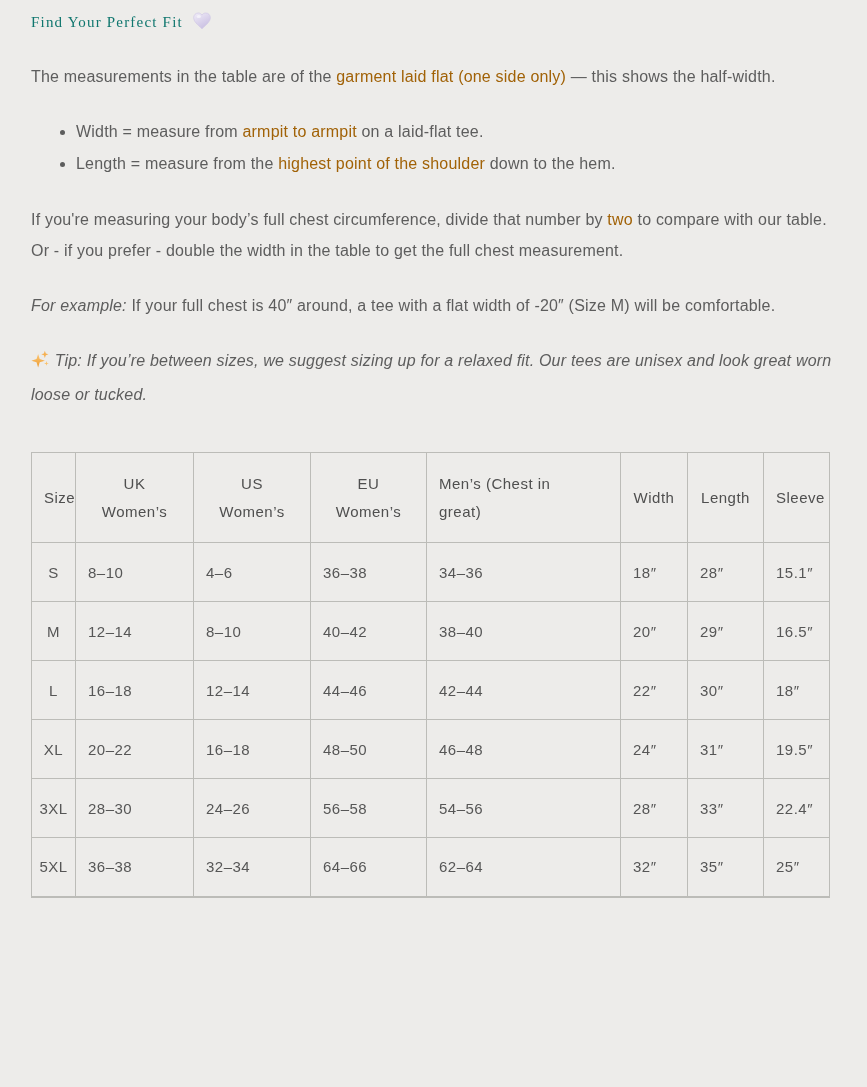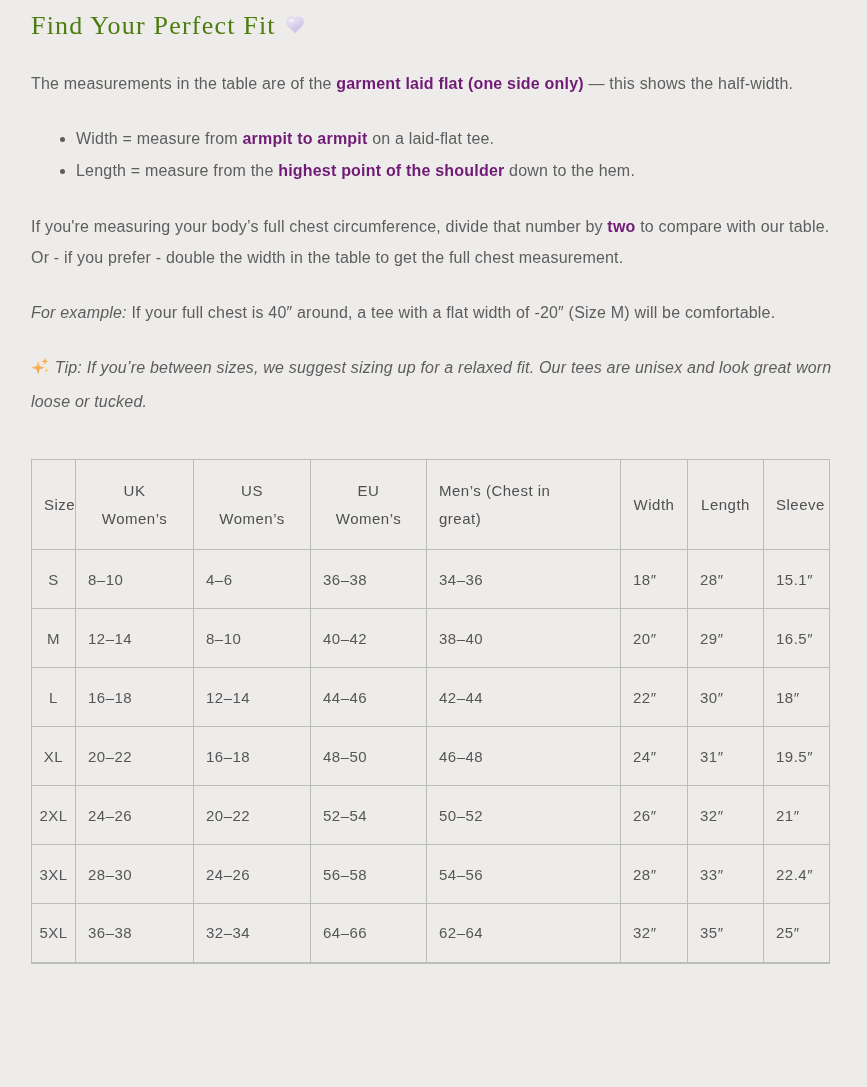--- a/index.html
+++ b/index.html
@@ -12,36 +12,36 @@
     color: #5d5d5d;
     -webkit-font-smoothing: antialiased;
   }
   .content {
     width: 867px;
     padding: 11px 31px 26px 31px;
   }
   .page-title {
     font-family: "Liberation Serif", "DejaVu Serif", serif;
     font-weight: 400;
-    font-size: 26px;
+    font-size: 15px;
     letter-spacing: 1.2px;
-    color: #4d7c0f;
+    color: #0f766e;
     margin: 0 0 27px 0;
     display: flex;
     align-items: center;
     gap: 9px;
   }
   p.para {
     font-size: 16px;
     line-height: 31px;
     letter-spacing: 0.2px;
     margin: 0 0 24px 0;
     color: #5d5d5d;
   }
-  strong { font-weight: 700; color: #701a75; }
+  strong { font-weight: 400; color: #a16207; }
   ul.measure-list {
     margin: 0 0 24px 0;
     padding: 0 0 0 45px;
   }
   ul.measure-list li {
     font-size: 16px;
     line-height: 32px;
     letter-spacing: 0.2px;
   }
   ul.measure-list li::marker { color: #5d5d5d; }
@@ -197,30 +197,20 @@
         <td class="size-cell">XL</td>
         <td>20–22</td>
         <td>16–18</td>
         <td>48–50</td>
         <td>46–48</td>
         <td>24″</td>
         <td>31″</td>
         <td>19.5″</td>
       </tr>
       <tr>
-        <td class="size-cell">2XL</td>
-        <td>24–26</td>
-        <td>20–22</td>
-        <td>52–54</td>
-        <td>50–52</td>
-        <td>26″</td>
-        <td>32″</td>
-        <td>21″</td>
-      </tr>
-      <tr>
         <td class="size-cell">3XL</td>
         <td>28–30</td>
         <td>24–26</td>
         <td>56–58</td>
         <td>54–56</td>
         <td>28″</td>
         <td>33″</td>
         <td>22.4″</td>
       </tr>
       <tr>

